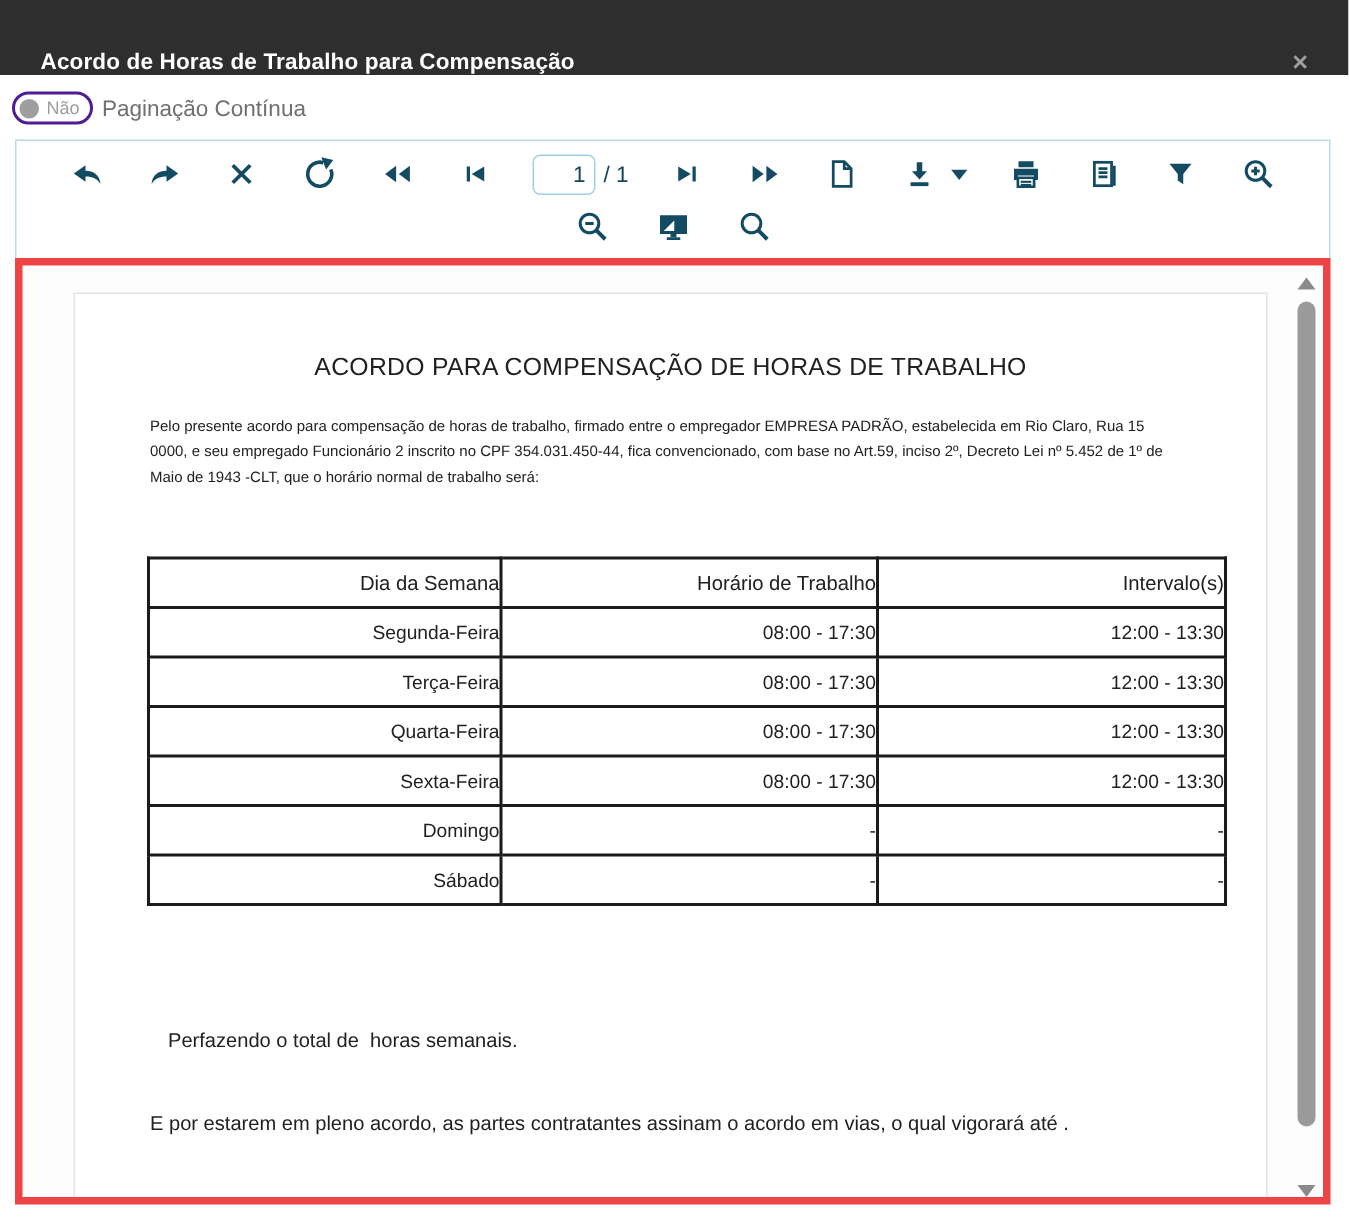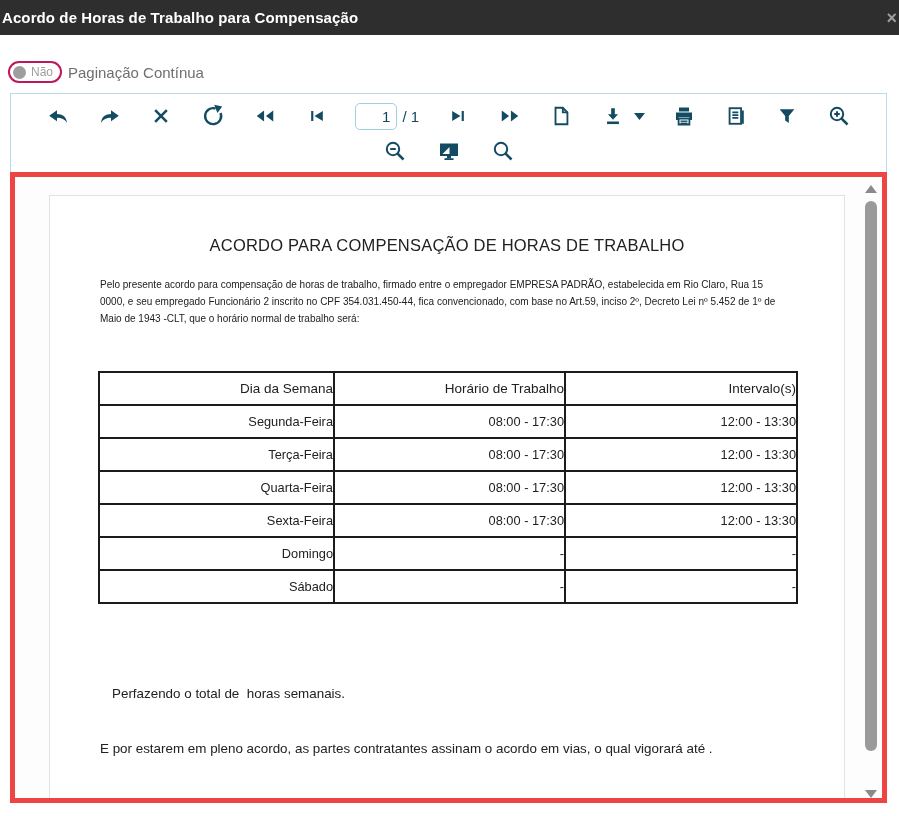--- a/index.html
+++ b/index.html
@@ -6,33 +6,33 @@
   html, body { width: 899px; height: 816px; }
   body {
     font-family: "Liberation Sans", sans-serif;
     background: #ffffff;
     position: relative;
     overflow: hidden;
     color: #212121;
   }
   
   .modal-header {
-    position: absolute; left: 0; top: 0; width: 899px; height: 35px;
-    background: #2e2e2e; display: flex; align-items: center;
-    padding: 0 2px; justify-content: space-between;
+    position: absolute; left: 0; top: 0; width: 899px; height: 50px;
+    background: #2e2e2e; display: flex; align-items: flex-end;
+    padding: 0 27px; justify-content: space-between;
   }
   .modal-title { color: #ffffff; font-size: 15px; font-weight: bold; letter-spacing: 0.1px; }
   .modal-close { color: #9e9e9e; font-size: 18px; font-weight: bold; cursor: pointer; line-height: 1; }
   
   .toggle-row {
     position: absolute; left: 8px; top: 59px; height: 26px;
     display: flex; align-items: center; gap: 6px;
   }
   .toggle-pill {
-    width: 54px; height: 22px; border: 2px solid #be185d; border-radius: 12px;
+    width: 54px; height: 22px; border: 2px solid #4c1d95; border-radius: 12px;
     display: flex; align-items: center; background: #fff; cursor: pointer;
   }
   .toggle-knob { width: 13px; height: 13px; border-radius: 50%; background: #9e9e9e; margin-left: 3px; }
   .toggle-text { font-size: 12px; color: #9e9e9e; margin-left: 5px; }
   .toggle-label { font-size: 15px; color: #6f6f6f; }
   
   .toolbar {
     position: absolute; left: 10px; top: 93px; width: 877px; height: 80px;
     border: 1px solid #badcea; background: #fff;
   }
@@ -76,21 +76,21 @@
   .doc-table {
     position: absolute; left: 48px; top: 175px; width: 698px;
     border-collapse: collapse; table-layout: fixed;
   }
   .doc-table th, .doc-table td {
     border: 2px solid #1b1b1b; text-align: right; height: 33px;
     font-weight: normal; color: #212121; background: #fff;
   }
   .doc-table th { font-size: 13.5px; }
   .doc-table td { font-size: 12.8px; }
-  .col-day { width: 235px; } .col-hours { width: 231px; padding-left: 40px; } .col-interval { width: 232px; }
+  .col-day { width: 235px; } .col-hours { width: 251px; padding-left: 40px; } .col-interval { width: 232px; }
   .doc-total {
     position: absolute; left: 50px; top: 490px; font-size: 13.4px; color: #212121;
     white-space: pre-wrap;
     margin-left: 12px;
   }
   .doc-closing {
     position: absolute; left: 50px; top: 545px; font-size: 13.4px; color: #212121;
     white-space: pre-wrap;
   }
   

